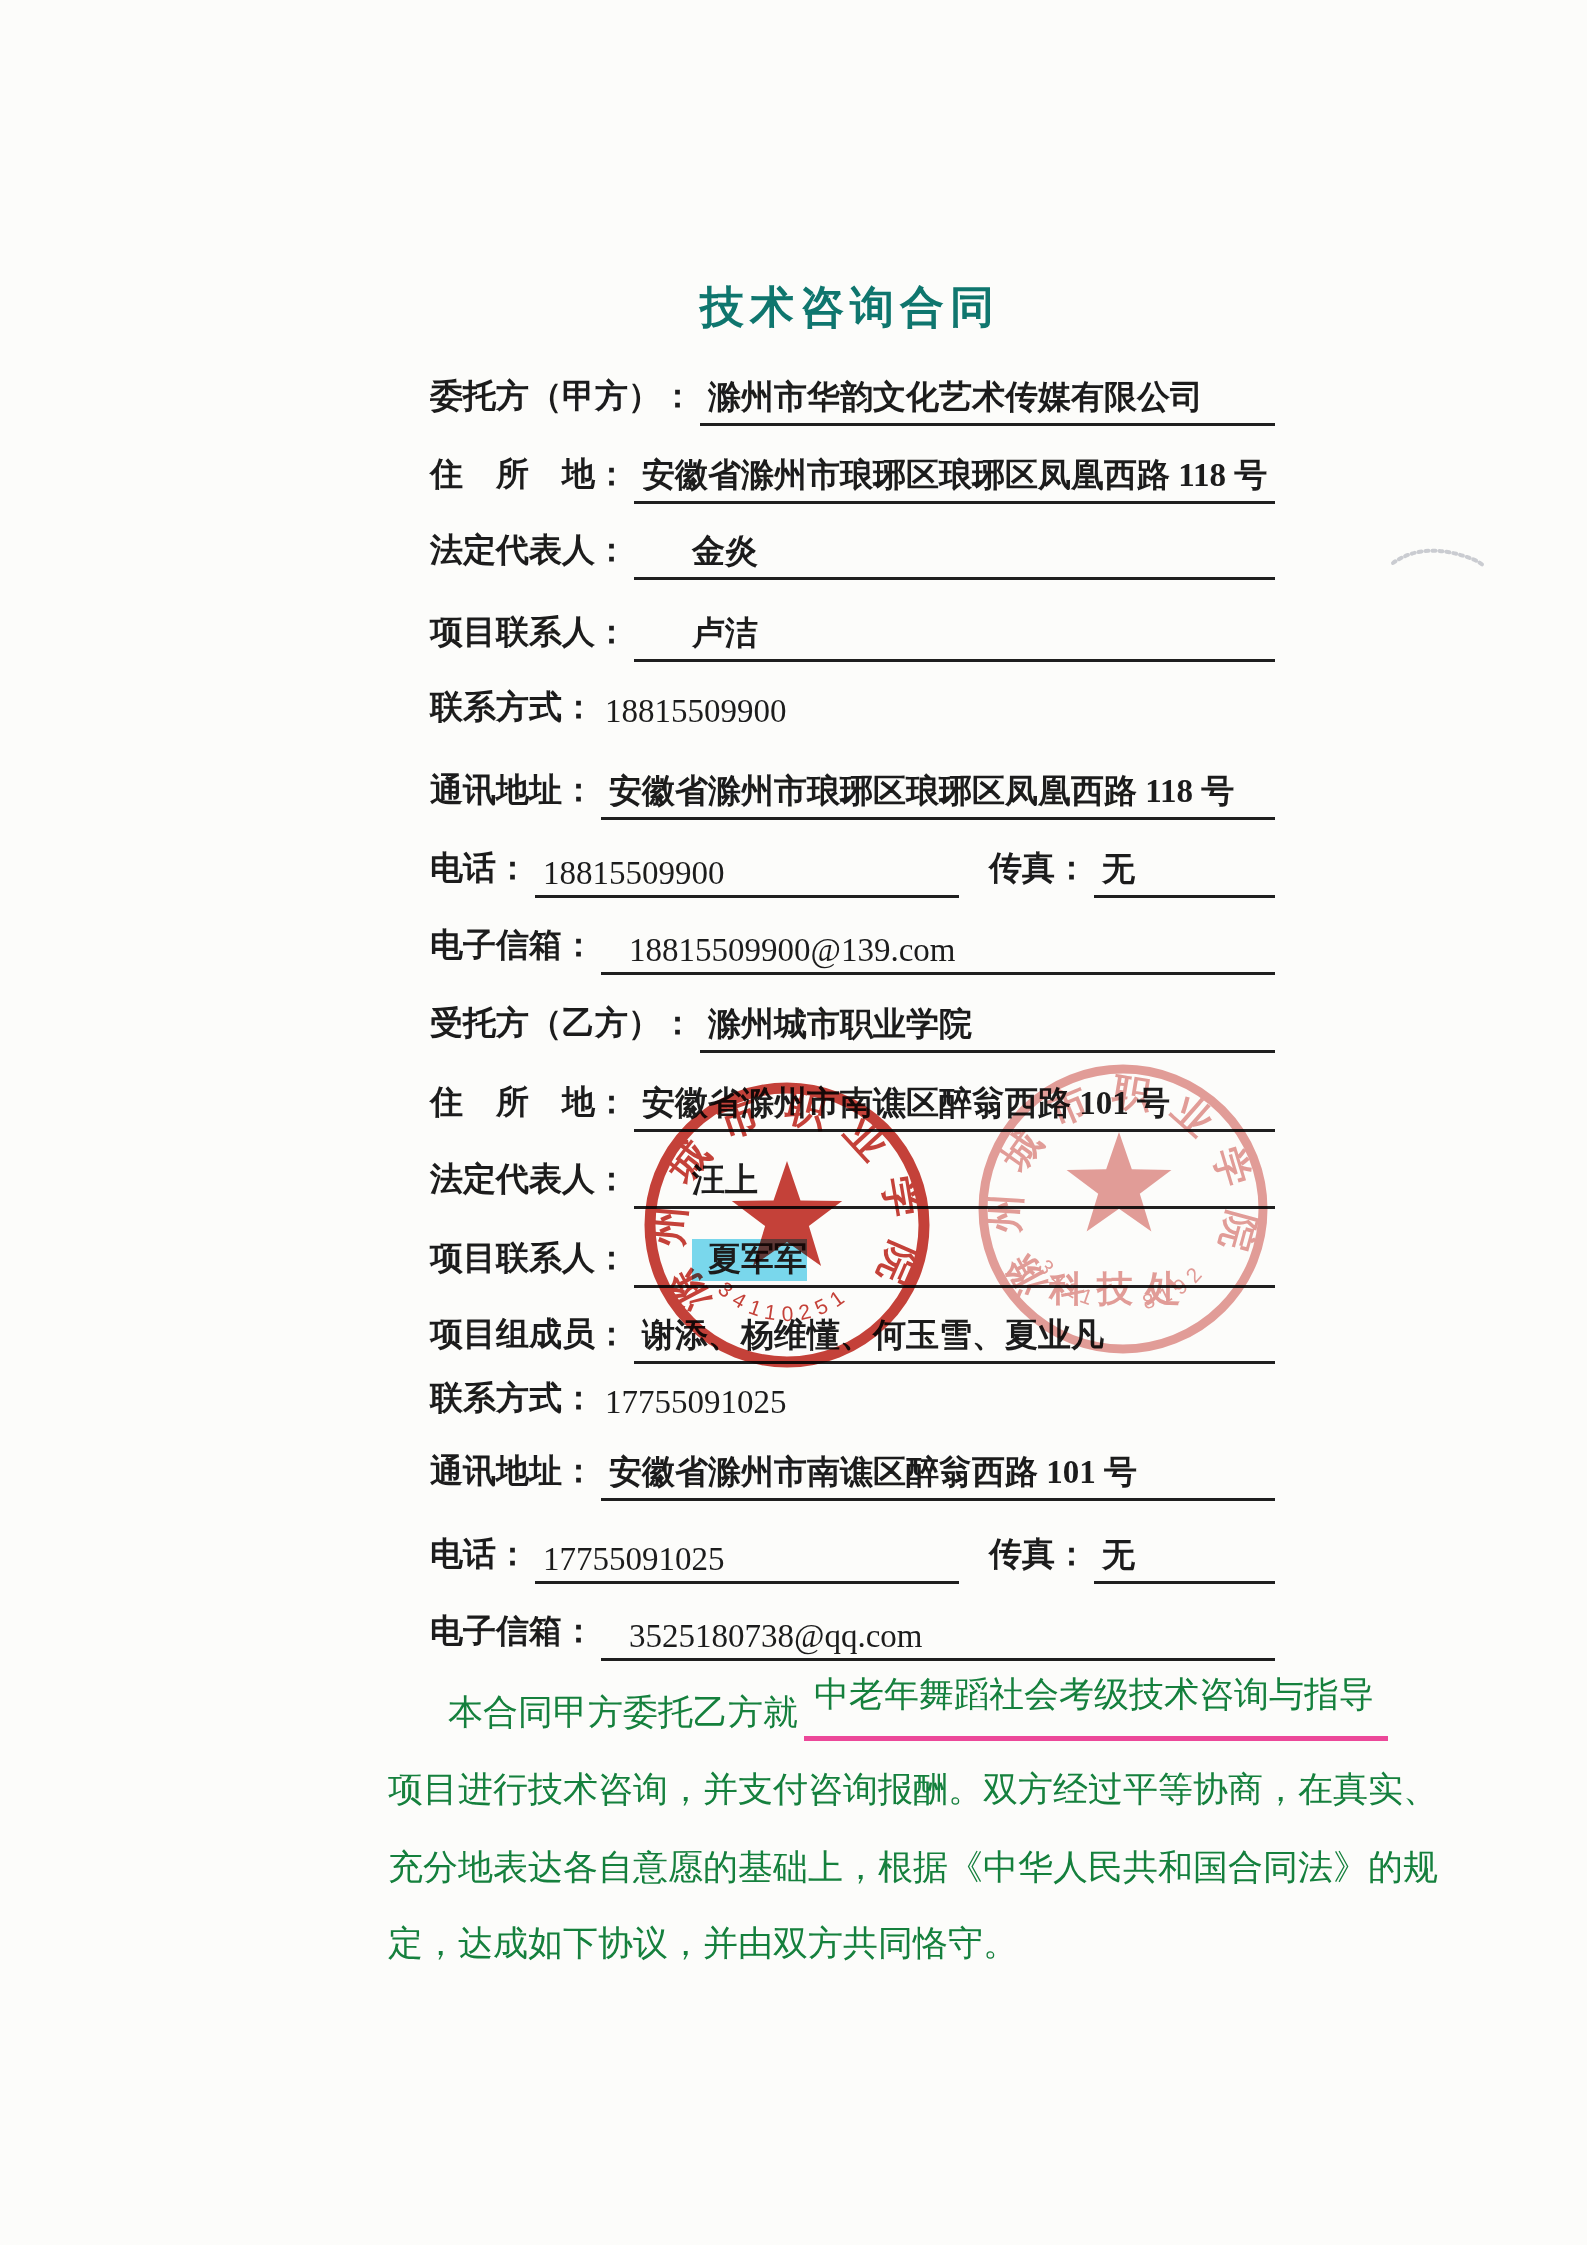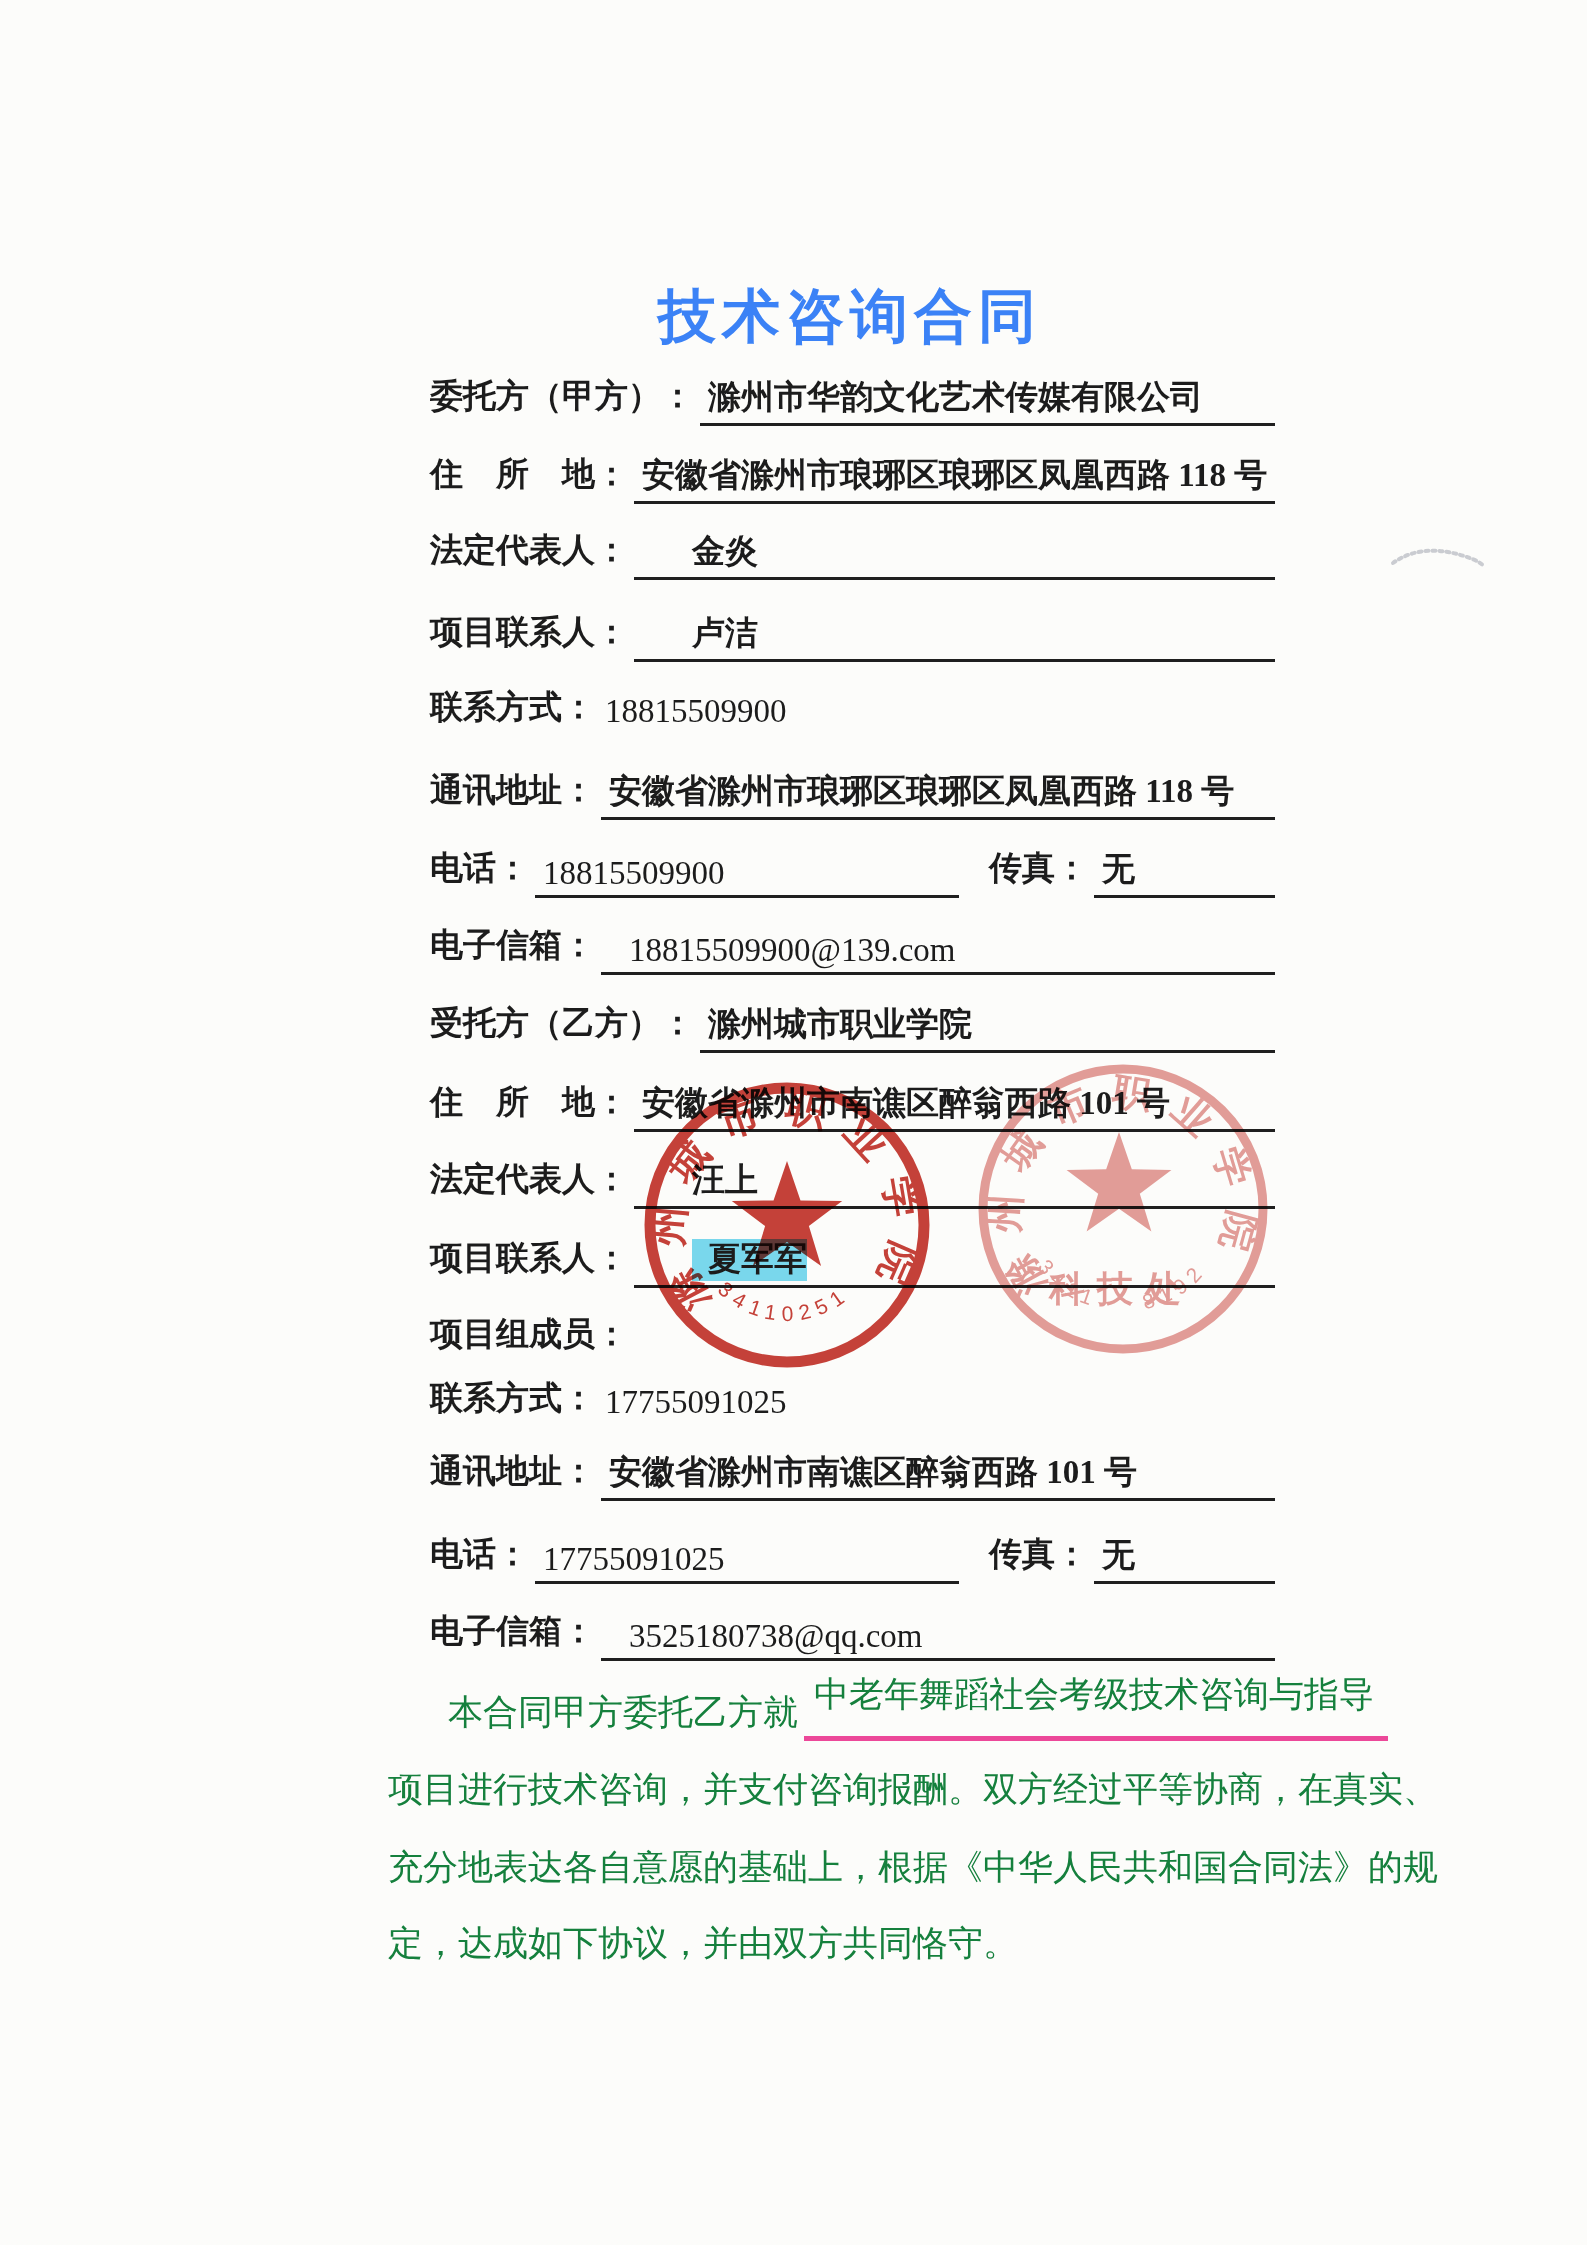--- a/index.html
+++ b/index.html
@@ -4,21 +4,21 @@
 <style>
   html,body { margin:0; padding:0; background:#e8e8e8; }
   .page {
     position:relative; width:1587px; height:2245px;
     background:#fcfcfa; overflow:hidden;
     font-family:"Liberation Serif", serif; color:#1c1c1c;
   }
   .title {
     position:absolute; left:600px; top:278px; width:500px;
     text-align:center; font-family:"Liberation Sans", sans-serif;
-    font-weight:700; font-size:58px; letter-spacing:6px; color:#3b82f6;
+    font-weight:700; font-size:44px; letter-spacing:6px; color:#0f766e;
   }
   .row {
     position:absolute; left:430px; width:845px; height:54px;
     display:flex; align-items:flex-end;
     font-size:33px; font-weight:700; white-space:nowrap;
   }
   .lbl { padding-bottom:7px; white-space:pre; }
   .blank {
     flex:1 1 auto; border-bottom:3px solid #1f1f1f;
     text-align:left; padding:0 8px 3px 8px; margin-left:6px;
@@ -129,20 +129,21 @@
     <span class="blank leftpad">汪上</span>
   </div>
 
   <div class="row" style="top:1234px">
     <span class="lbl">项目联系人：</span>
     <span class="blank leftpad"><span class="hl">夏军军</span></span>
   </div>
 
   <div class="row" style="top:1310px">
     <span class="lbl">项目组成员：</span>
+    <span class="blank">谢添、杨维懂、何玉雪、夏业凡</span>
   </div>
 
   <div class="row" style="top:1374px">
     <span class="lbl">联系方式：</span>
     <span class="inlineval num">17755091025</span>
   </div>
 
   <div class="row" style="top:1447px">
     <span class="lbl">通讯地址：</span>
     <span class="blank">安徽省滁州市南谯区醉翁西路 101 号</span>

